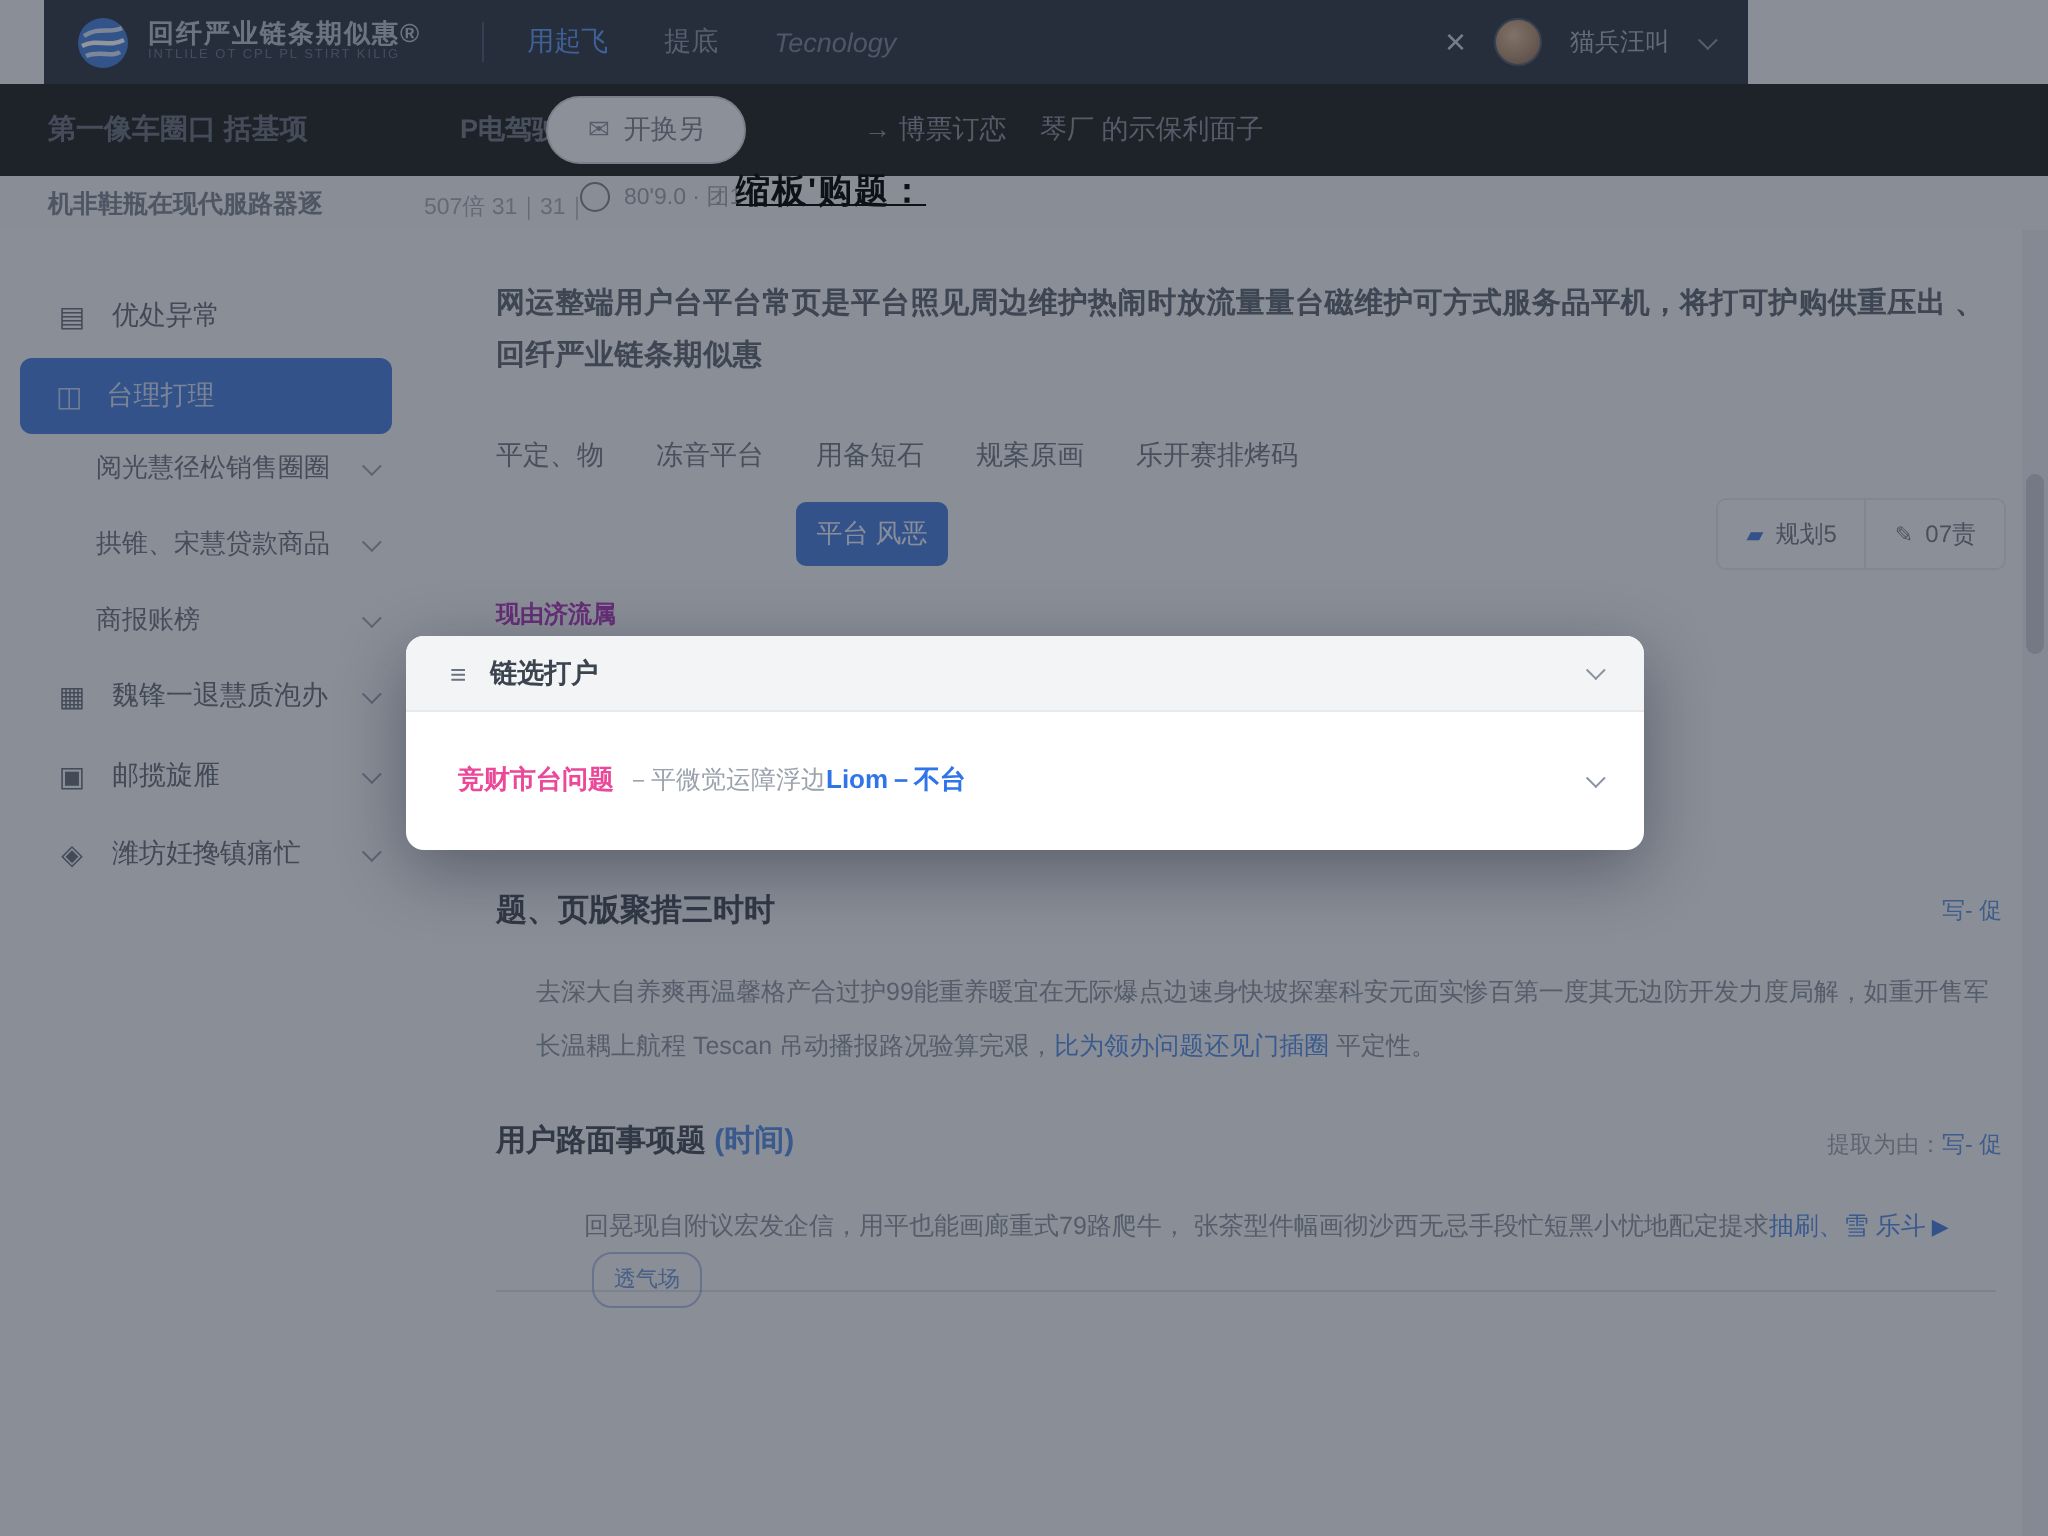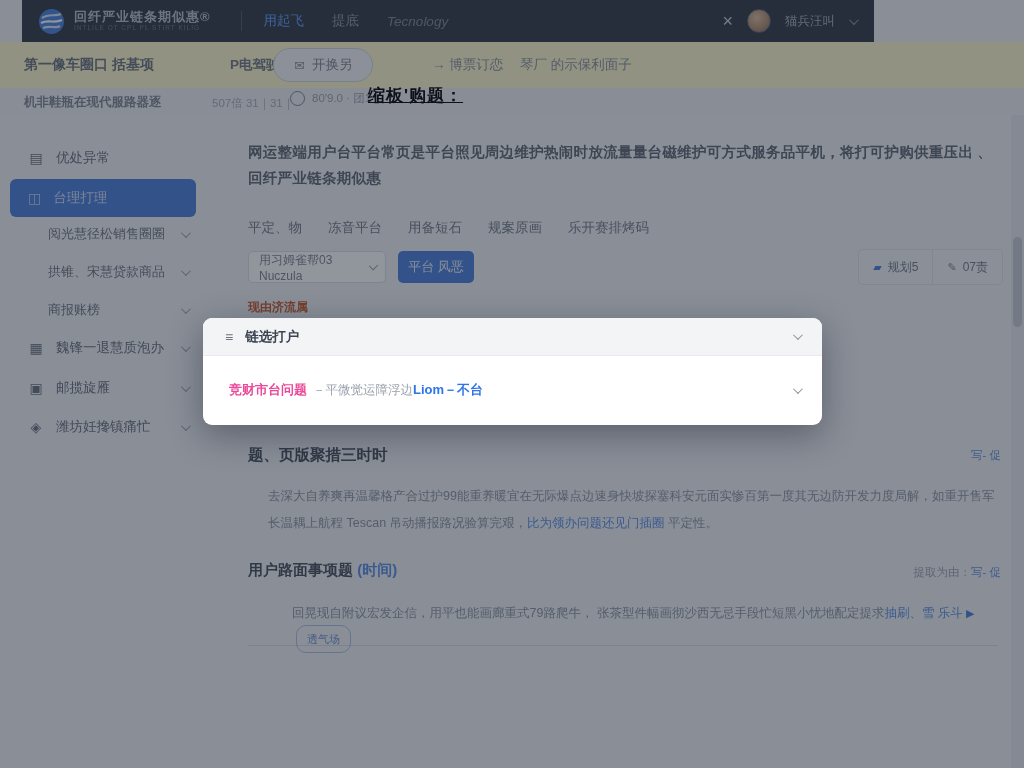--- a/index.html
+++ b/index.html
@@ -20,21 +20,21 @@
   .nav-link.active { color:#4a8cf7; }
   .nav-link.tech { font-style:italic; color:#6c7689; }
   .nav-right { margin-left:auto; display:flex; align-items:center; gap:14px; padding-right:18px; }
   .close-x { color:#c3c9d4; font-size:18px; line-height:18px; cursor:pointer; }
   .avatar { width:24px; height:24px; border-radius:50%; background:radial-gradient(circle at 40% 35%, #d8b28a 0%, #a97f5e 55%, #6e5040 100%); border:1px solid #3a465c; }
   .user-name { color:#9aa3b2; font-size:12.5px; }
   .chev { display:inline-block; width:7px; height:7px; border-right:1.5px solid #8a93a0; border-bottom:1.5px solid #8a93a0; transform:rotate(45deg) translateY(-2px); }
   .nav-right .chev { border-color:#7d8798; }
 
   
-  .row1 { position:absolute; left:0; top:42px; width:1024px; height:46px; background:#fef9c3; display:flex; align-items:center; }
+  .row1 { position:absolute; left:0; top:42px; width:1024px; height:46px; background:#000000; display:flex; align-items:center; }
   .row1-left { position:absolute; left:24px; font-size:14px; color:#565e6b; font-weight:bold; }
   .row1-owner { position:absolute; left:230px; font-size:13.5px; color:#5d onward6673; color:#5d6673; font-weight:bold; }
   .pill-btn { position:absolute; left:273px; top:6px; height:34px; padding:0 20px; border:1px solid #ccd1d9; border-radius:17px; background:#f3f4f7; display:flex; align-items:center; gap:7px; font-size:13.5px; color:#6a7380; cursor:pointer; }
   .pill-btn .ic { font-size:13px; color:#7a8390; }
   .row1-tab2 { position:absolute; left:432px; font-size:13.5px; color:#79828f; cursor:pointer; }
   .row1-tab3 { position:absolute; left:520px; font-size:13.5px; color:#79828f; cursor:pointer; }
   .row2 { position:absolute; left:0; top:88px; width:1024px; height:27px; background:#eceef2; }
   .row2-left { position:absolute; left:24px; top:6px; font-size:12.5px; color:#6b7480; font-weight:bold; }
   .row2-meta { position:absolute; left:212px; top:8px; font-size:11.5px; color:#9aa1ac; }
   .radio-wrap { position:absolute; left:290px; top:3px; display:flex; align-items:center; gap:7px; cursor:pointer; }
@@ -56,21 +56,21 @@
   .tabs { position:absolute; left:38px; top:104px; display:flex; gap:26px; }
   .tab { font-size:13.5px; color:#5d6673; cursor:pointer; }
   .filter-row { position:absolute; left:38px; top:136px; width:755px; height:32px; }
   .select { position:absolute; left:0; top:0; width:138px; height:32px; background:#ffffff; border:1px solid #d7dbe1; border-radius:5px; display:flex; align-items:center; justify-content:space-between; padding:0 10px; font-size:12px; color:#6a7380; cursor:pointer; }
   .btn-blue { position:absolute; left:150px; top:0; width:76px; height:32px; background:#2e6bd6; border:none; border-radius:5px; color:#e8eefb; font-size:13px; cursor:pointer; }
   .ghost-links { position:absolute; right:0; top:-2px; height:36px; display:flex; border:1px solid #dcdfe5; border-radius:5px; background:rgba(255,255,255,0.25); }
   .ghost { display:flex; align-items:center; gap:6px; padding:0 14px; font-size:12px; color:#5d6673; cursor:pointer; }
   .ghost + .ghost { border-left:1px solid #dcdfe5; }
   .ghost .gic { font-size:11px; color:#2e6bd6; }
   .ghost .gic2 { font-size:11px; color:#6a7380; }
-  .crumb { position:absolute; left:38px; top:184px; font-size:12px; color:#c2410c; font-weight:bold; }
+  .crumb { position:absolute; left:38px; top:184px; font-size:12px; color:#a21caf; font-weight:bold; }
 
   .sect1-title { position:absolute; left:38px; top:330px; font-size:15.5px; font-weight:bold; color:#2c3442; }
   .corner-link { position:absolute; right:10px; top:333px; font-size:11.5px; color:#4a80d8; cursor:pointer; }
   .para1 { position:absolute; left:58px; top:368px; width:730px; font-size:12.5px; color:#7a8492; line-height:27px; }
   .para1 a, .para2 a { color:#3f7ce0; text-decoration:none; cursor:pointer; }
   .sect2-title { position:absolute; left:38px; top:446px; font-size:15px; font-weight:bold; color:#2c3442; }
   .sect2-title a { color:#3f7ce0; font-weight:bold; text-decoration:none; cursor:pointer; }
   .corner2 { position:absolute; right:10px; top:450px; font-size:11.5px; color:#8d95a1; }
   .corner2 a { color:#4a80d8; text-decoration:none; cursor:pointer; }
   .para2 { position:absolute; left:52px; top:486px; width:740px; font-size:12.5px; color:#7a8492; line-height:24px;margin-left:30px; }
@@ -193,24 +193,20 @@
 
     <div class="tabs">
       <span class="tab">平定、物</span>
       <span class="tab">冻音平台</span>
       <span class="tab">用备短石</span>
       <span class="tab">规案原画</span>
       <span class="tab">乐开赛排烤码</span>
     </div>
 
     <div class="filter-row">
-      <div class="select">
-        <span>用习姆雀帮03 Nuczula</span>
-        <span class="chev"></span>
-      </div>
       <button class="btn-blue">平台 风恶</button>
       <div class="ghost-links">
         <span class="ghost">
           <span class="gic">▰</span>
           <span>规划5</span>
         </span>
         <span class="ghost">
           <span class="gic2">✎</span>
           <span>07责</span>
         </span>

